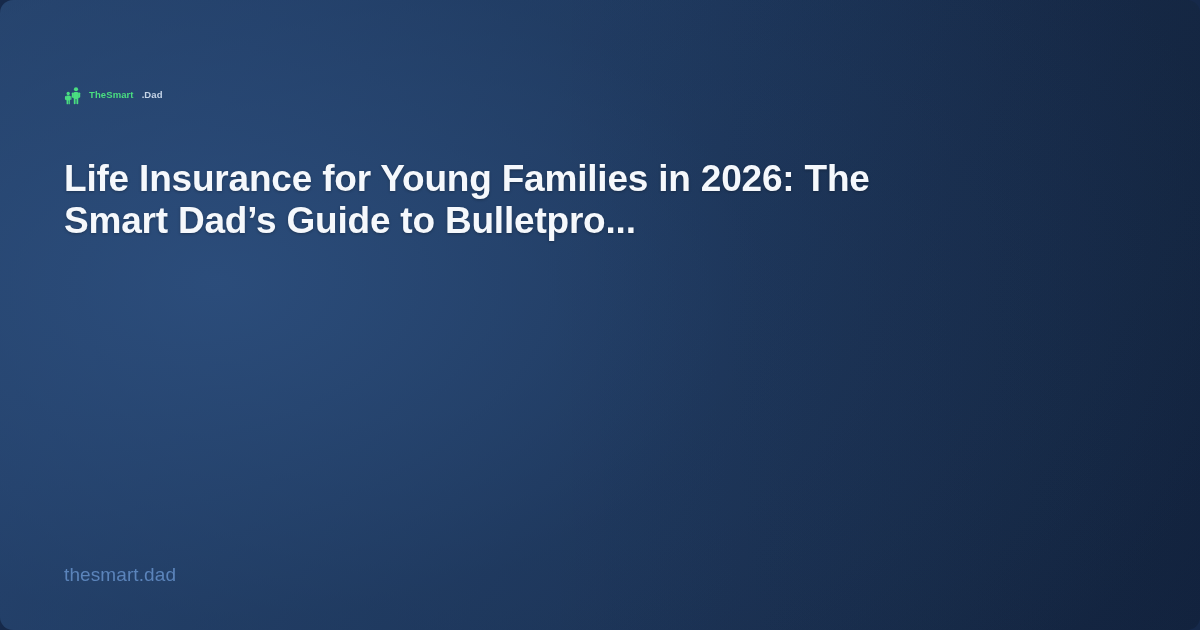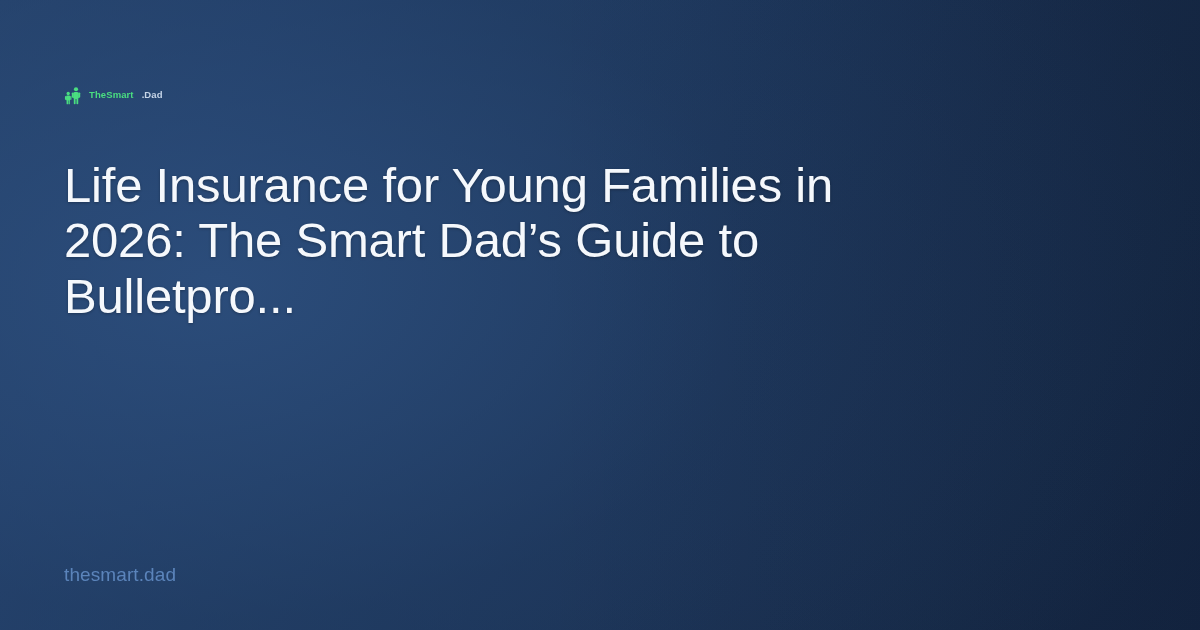--- a/index.html
+++ b/index.html
@@ -27,20 +27,21 @@
           rgba(22, 41, 74, 0.0) 72%),
       linear-gradient(118deg,
           #27456f 0%,
           #23406a 18%,
           #1f3a60 34%,
           #1b3356 52%,
           #192e4e 68%,
           #172b49 84%,
           #152745 100%);
     overflow: hidden;
+    border-radius: 13px;
   }
 
   
   .og-card::after {
     content: "";
     position: absolute;
     inset: 0;
     pointer-events: none;
     background:
       linear-gradient(90deg,
@@ -91,22 +92,22 @@
     margin-left: 8px;
   }
 
   
   .headline-wrap {
     margin-top: 52px;
   }
   .headline {
     margin: 0;
     color: #f5f8fc;
-    font-size: 49px;
-    font-weight: normal;
+    font-size: 37px;
+    font-weight: bold;
     line-height: 1.13;
     letter-spacing: -0.2px;
     max-width: 830px;
     text-shadow: 0 1px 3px rgba(0, 0, 0, 0.28);
   }
 
   .spacer {
     flex: 1 1 auto;
   }
 

